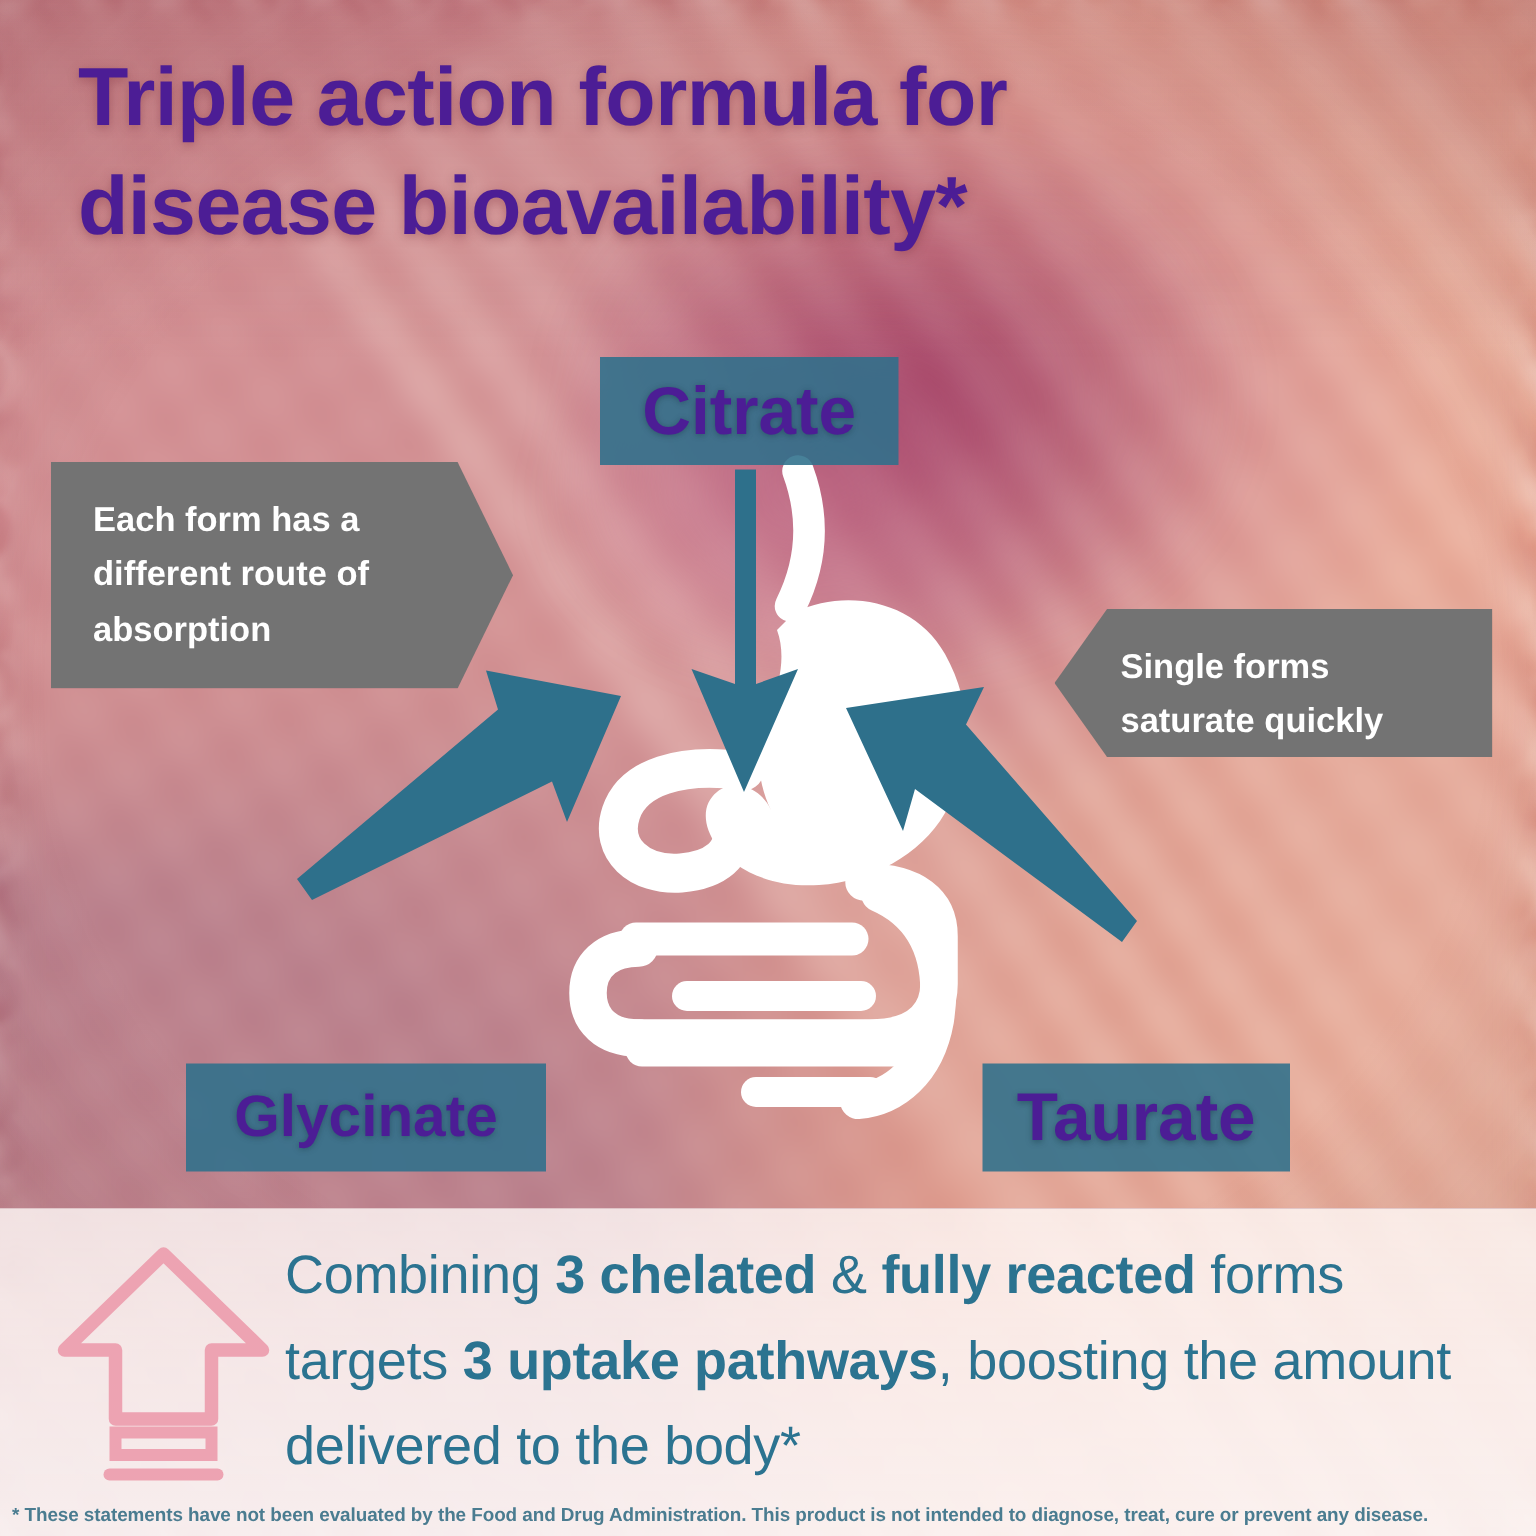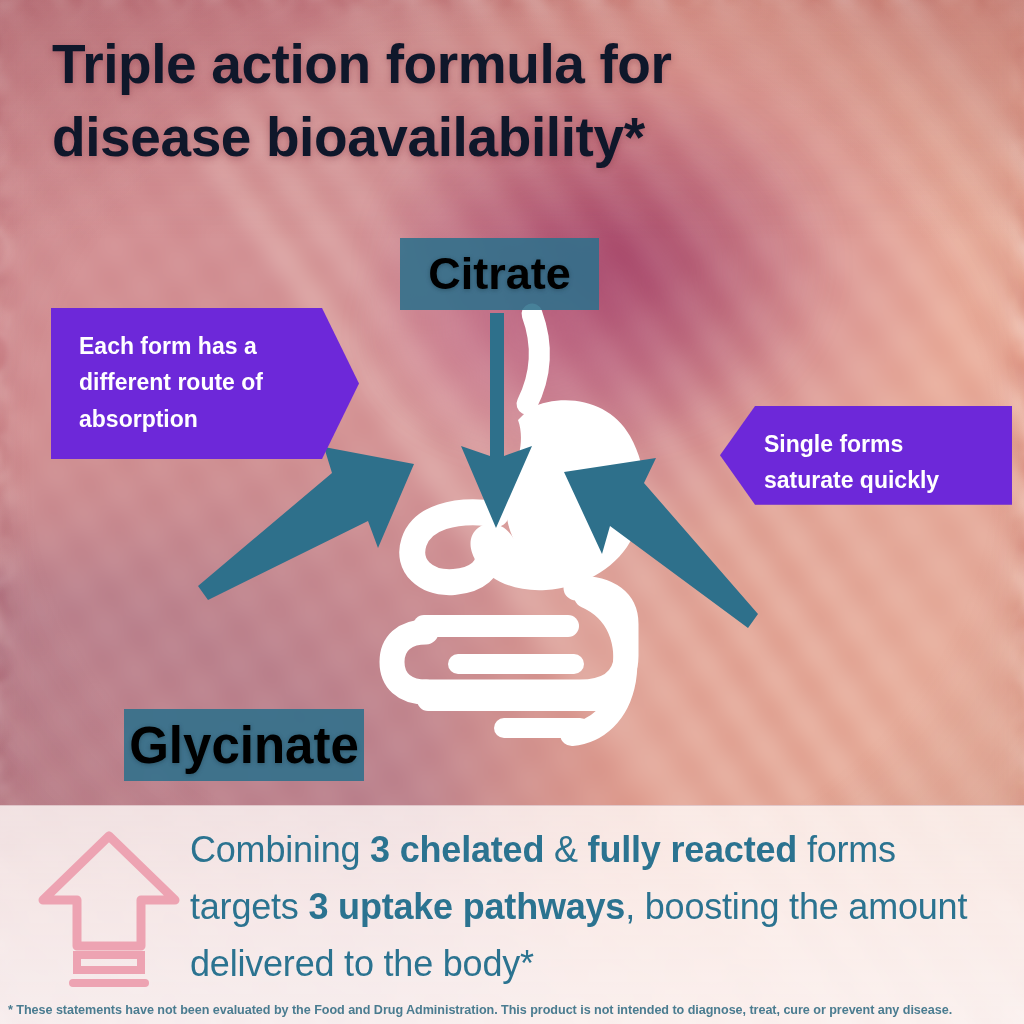--- a/index.html
+++ b/index.html
@@ -102,66 +102,65 @@
   }
   .bg-topdark {
     position:absolute; left:0; right:0; top:0; height:240px;
     background:linear-gradient(180deg, rgba(150,60,75,0.22) 0%, rgba(150,60,75,0.0) 100%);
   }
 
   
   .headline {
     position:absolute;
     left:52px; top:28px; width:850px;
-    color:#0f172a;
+    color:#4c1d95;
     font-size:55px;
     font-weight:bold;
     line-height:1.32;
     letter-spacing:-0.4px;
     text-shadow:0 2px 7px rgba(120,40,55,0.40);
   }
   .headline .l2 { display:block; }
 
   
   .callout {
     position:absolute;
-    background:#6d28d9;
+    background:#737373;
     color:#ffffff;
     font-weight:bold;
     line-height:1.58;
     box-shadow:0 2px 8px rgba(90,50,60,0.18);
-    margin-left:17px;
   }
   .callout.left {
     left:34px; top:308px;
     width:308px;
     padding:20px 34px 22px 28px;
     font-size:23px;
     clip-path:polygon(0 0, 88% 0, 100% 50%, 88% 100%, 0 100%);
   }
   .callout.right {
     left:703px; top:406px;
     width:292px;
     padding:20px 22px 6px 44px;
     font-size:23px;
     clip-path:polygon(12% 0, 100% 0, 100% 100%, 12% 100%, 0 50%);
   }
 
   
   .tag {
     position:absolute;
     background:rgba(46,112,139,0.88);
-    color:#000000;
+    color:#4c1d95;
     font-weight:bold;
     text-align:center;
     text-shadow:0 1px 4px rgba(20,50,65,0.45);
     display:flex; align-items:center; justify-content:center;
   }
   .tag.citrate   { left:400px; top:238px;  width:199px; height:72px;  font-size:45px; }
-  .tag.glycinate { left:124px; top:709px;  width:240px; height:72px;  font-size:51px; }
+  .tag.glycinate { left:124px; top:709px;  width:240px; height:72px;  font-size:39px; }
   .tag.taurate   { left:655px; top:709px;  width:205px; height:72px;  font-size:45px; }
 
   
   .organ { position:absolute; left:318px; top:296px; width:430px; height:450px; }
   .organ svg { width:100%; height:100%; display:block; overflow:visible; }
 
   
   .bottom-panel {
     position:absolute;
     left:0; right:0; top:805px; bottom:0;
@@ -269,20 +268,23 @@
   <div class="callout right">
     <span>Single forms saturate quickly</span>
   </div>
 
   <div class="tag citrate">
     <span>Citrate</span>
   </div>
   <div class="tag glycinate">
     <span>Glycinate</span>
   </div>
+  <div class="tag taurate">
+    <span>Taurate</span>
+  </div>
 
   <div class="bottom-panel">
 
     <div class="panel-arrow">
       <svg viewBox="0 0 150 160" xmlns="http://www.w3.org/2000/svg">
         <path d="M75 8 L 141 72 L 107 72 L 107 118 L 43 118 L 43 72 L 9 72 Z" fill="none" stroke="#eda3b2" stroke-width="9" stroke-linejoin="round"></path>
         <rect x="43" y="127" width="64" height="15" fill="none" stroke="#eda3b2" stroke-width="8"></rect>
         <path d="M39 155 L 111 155" stroke="#eda3b2" stroke-width="8" stroke-linecap="round"></path>
       </svg>
     </div>

